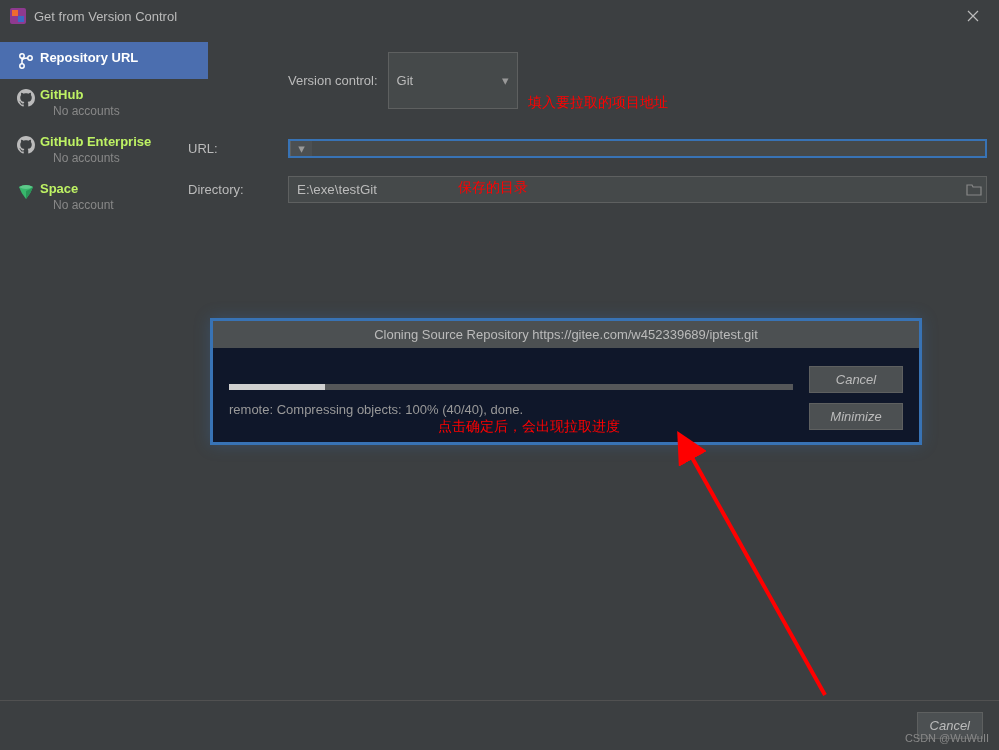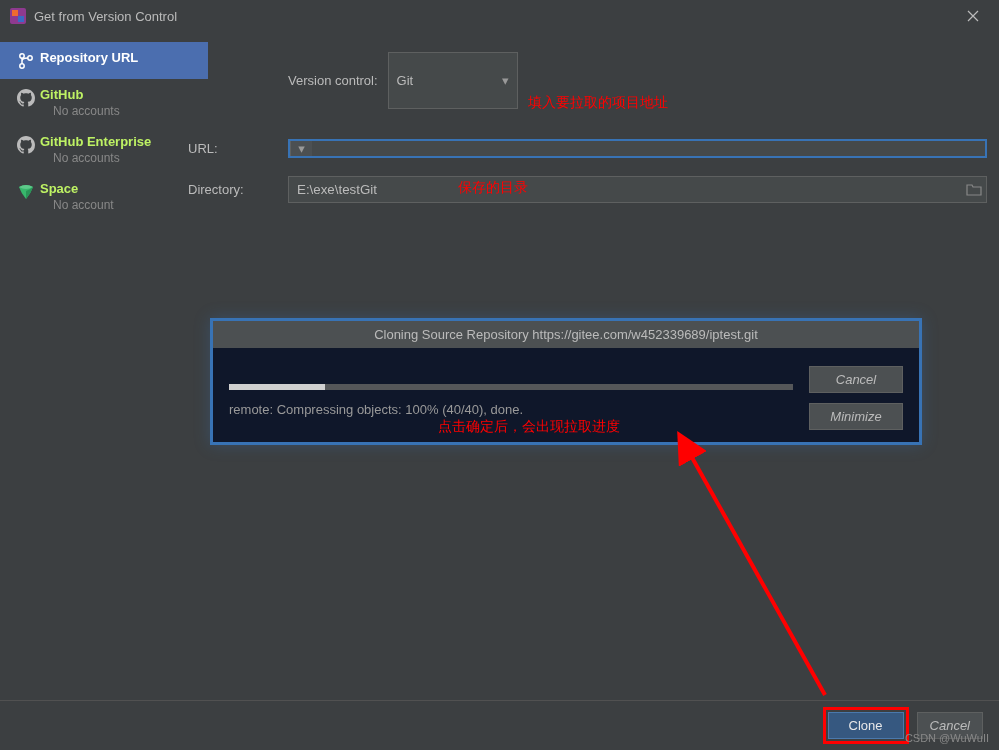--- a/index.html
+++ b/index.html
@@ -383,19 +383,16 @@
 <svg class="arrow" style="left:670px; top:430px;" width="180" height="280">
   <defs>
     <marker id="ah" markerWidth="8" markerHeight="8" refX="4" refY="4" orient="auto">
       <path d="M0 0 L8 4 L0 8 Z" fill="#ff0000"></path>
     </marker>
   </defs>
   <line x1="155" y1="265" x2="15" y2="15" stroke="#ff0000" stroke-width="4" marker-end="url(#ah)"></line>
 </svg>
 
 <div class="footer">
-  <span class="clone-highlight">
-    <div class="btn-primary">Clone</div>
-  </span>
   <div class="btn">Cancel</div>
 </div>
 
 <div class="watermark">CSDN @WuWuII</div>
 
 </body></html>

